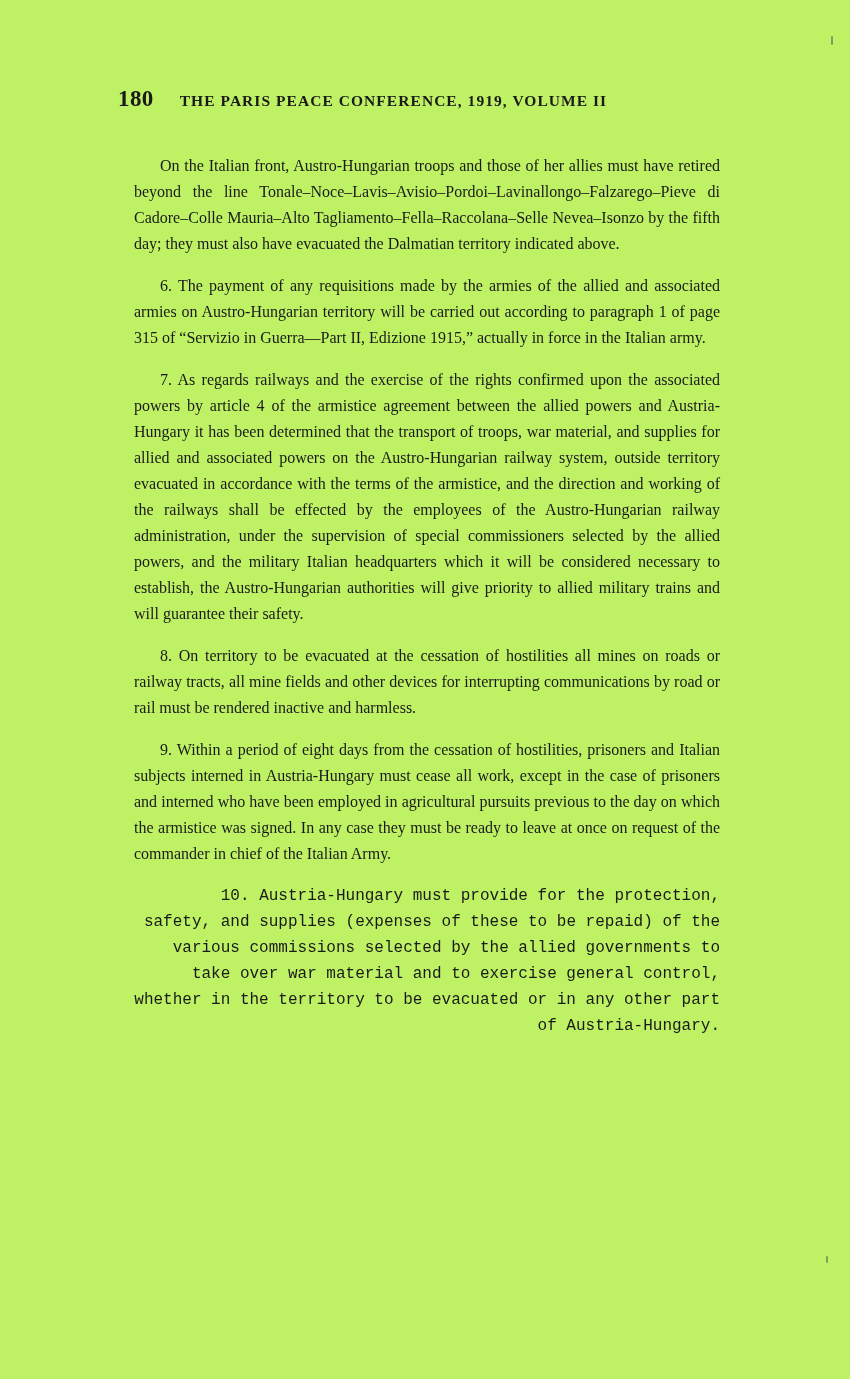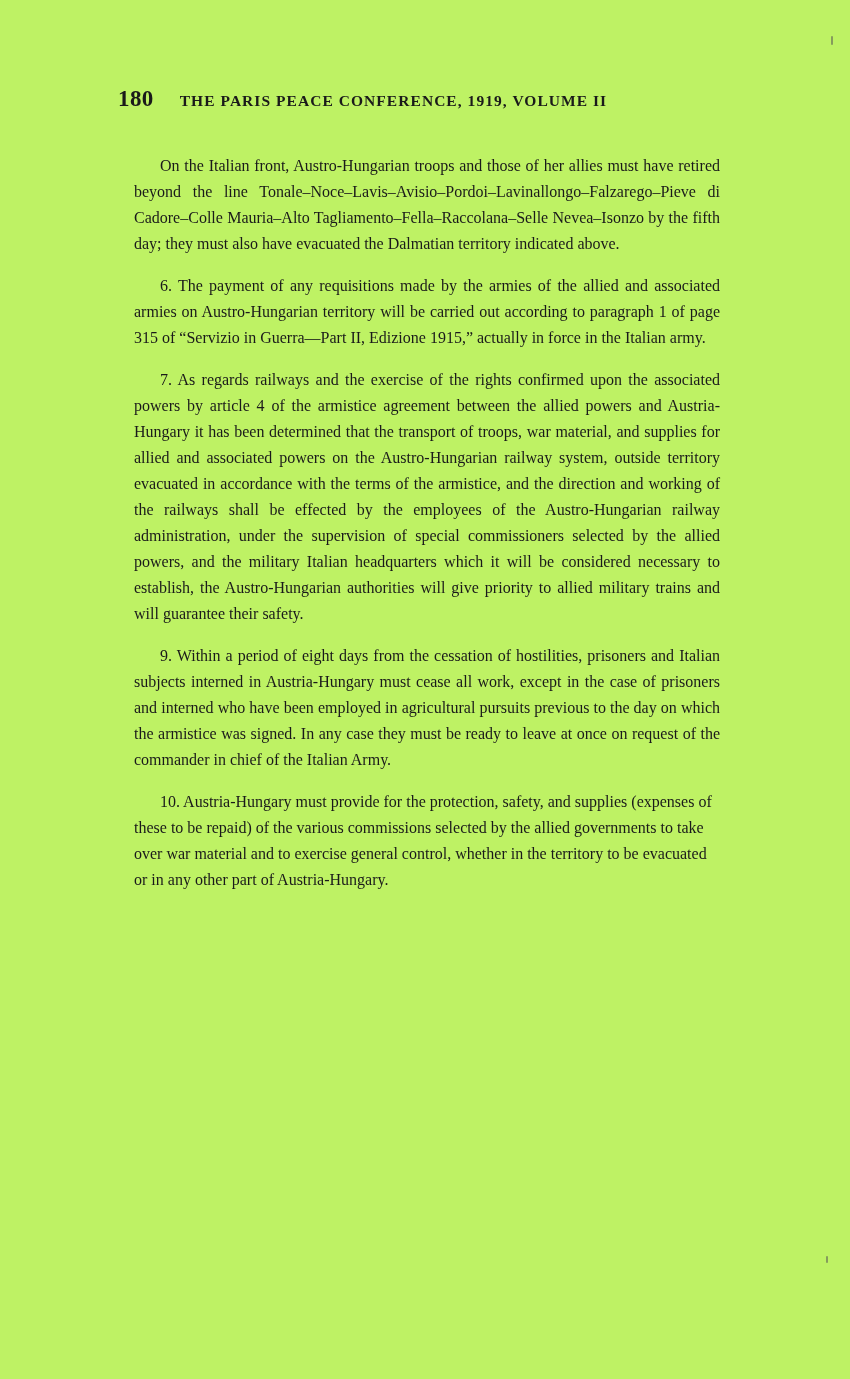--- a/index.html
+++ b/index.html
@@ -61,36 +61,37 @@
   }
   p.para {
     margin: 16px;
     font-size: 16px;
     line-height: 26px;
     text-align: justify;
     text-justify: inter-word;
     text-indent: 26px;
     hyphens: manual;
   }
-  p.para:last-child { text-align: left; }
+  p.para:last-child { text-align: right; font-family: Liberation Mono, monospace; }
 </style>
 </head>
 <body>
 
 <div class="page">
 
   <div class="speck s1"></div>
   <div class="speck s2"></div>
 
   <div class="header">
     <span class="folio">180</span>
     <span class="running-title">THE PARIS PEACE CONFERENCE, 1919, VOLUME II</span>
   </div>
 
   <div class="body-text">
     <p class="para">On the Italian front, Austro-Hungarian troops and those of her allies must have retired beyond the line Tonale–Noce–Lavis–Avisio–Pordoi–Lavinallongo–Falzarego–Pieve di Cadore–Colle Mauria–Alto Tagliamento–Fella–Raccolana–Selle Nevea–Isonzo by the fifth day; they must also have evacuated the Dalmatian territory indicated above.</p>
     <p class="para">6. The payment of any requisitions made by the armies of the allied and associated armies on Austro-Hungarian territory will be carried out according to paragraph 1 of page 315 of “Servizio in Guerra—Part II, Edizione 1915,” actually in force in the Italian army.</p>
     <p class="para">7. As regards railways and the exercise of the rights confirmed upon the associated powers by article 4 of the armistice agreement between the allied powers and Austria-Hungary it has been determined that the transport of troops, war material, and supplies for allied and associated powers on the Austro-Hungarian railway system, outside territory evacuated in accordance with the terms of the armistice, and the direction and working of the railways shall be effected by the employees of the Austro-Hungarian railway administration, under the supervision of special commissioners selected by the allied powers, and the military Italian headquarters which it will be considered necessary to establish, the Austro-Hungarian authorities will give priority to allied military trains and will guarantee their safety.</p>
+    <p class="para">8. On territory to be evacuated at the cessation of hostilities all mines on roads or railway tracts, all mine fields and other devices for interrupting communications by road or rail must be rendered inactive and harmless.</p>
     <p class="para">9. Within a period of eight days from the cessation of hostilities, prisoners and Italian subjects interned in Austria-Hungary must cease all work, except in the case of prisoners and interned who have been employed in agricultural pursuits previous to the day on which the armistice was signed.   In any case they must be ready to leave at once on request of the commander in chief of the Italian Army.</p>
     <p class="para">10. Austria-Hungary must provide for the protection, safety, and supplies (expenses of these to be repaid) of the various commissions selected by the allied governments to take over war material and to exercise general control, whether in the territory to be evacuated or in any other part of Austria-Hungary.</p>
   </div>
 
 </div>
 
 </body></html>

